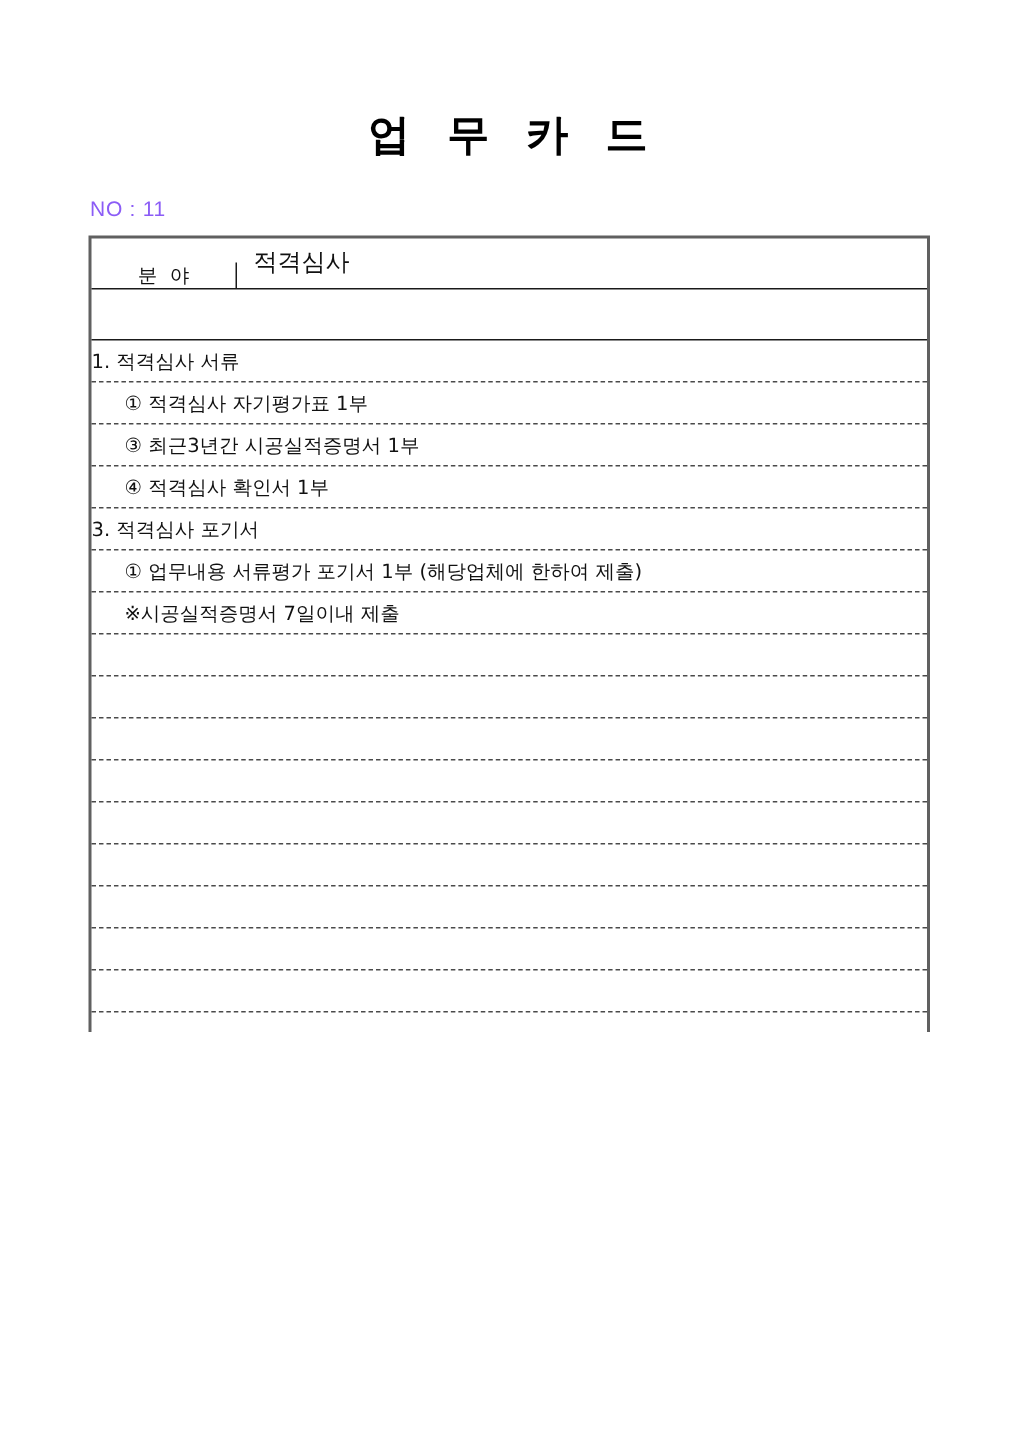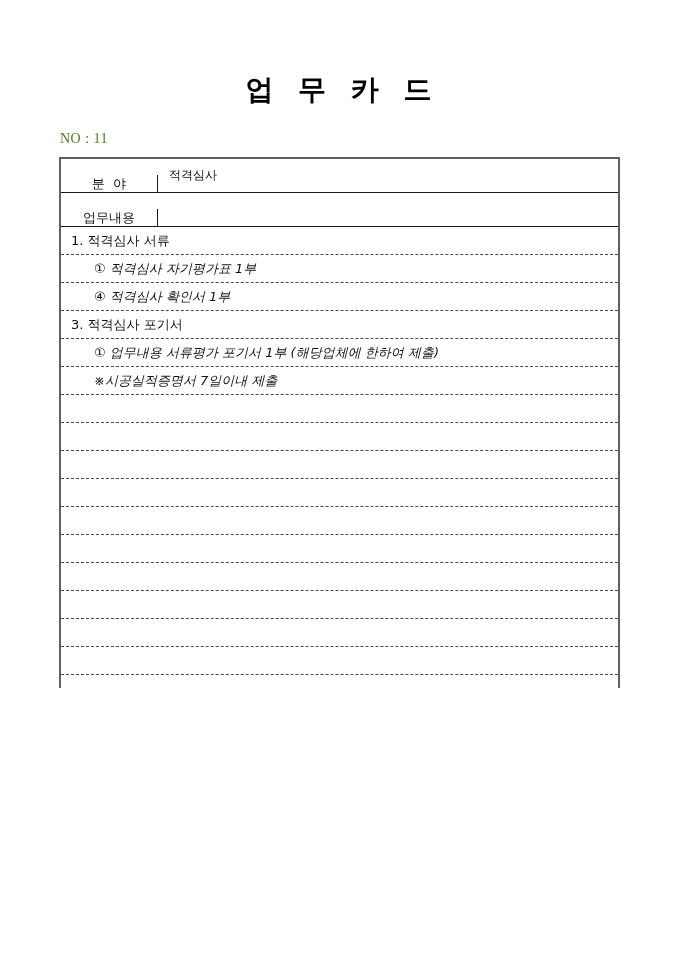--- a/index.html
+++ b/index.html
@@ -34,24 +34,24 @@
     font-weight: bold;
     letter-spacing: 3px;
     word-spacing: 9px;
     color: #000000;
     white-space: pre;
   }
   .doc-no {
     position: absolute;
     top: 131px;
     left: 60px;
-    font-family: Liberation Serif, serif;
+    font-family: Liberation Sans, sans-serif;
     font-size: 14px;
     letter-spacing: 0.5px;
-    color: #4d7c0f;
+    color: #8b5cf6;
     white-space: pre;
   }
   .card-table {
     position: absolute;
     top: 157px;
     left: 59px;
     width: 561px;
     border: 2px solid var(--border-outer);
     background: #ffffff;
   }
@@ -69,68 +69,70 @@
     justify-content: center;
     font-size: 13px;
     white-space: pre;
     margin-top: 16px;
   }
   .hdr-value {
     flex: 1;
     display: flex;
     align-items: center;
     padding-left: 11px;
-    font-size: 12px;
+    font-size: 16px;
     white-space: pre;
   }
   .content-rows .row {
     height: 28px;
     border-bottom: 1px dashed var(--dashed-line);
     display: flex;
     align-items: center;
     font-size: 13px;
     white-space: pre;
     overflow: hidden;
   }
   .content-rows .row:last-child { border-bottom: none; }
   .row.indent-0 { padding-left: 4px; }
-  .row.indent-1 { padding-left: 10px; }
-  .row.indent-2 { padding-left: 33px; font-style: italic; }
+  .row.indent-1 { }
+  .row.indent-2 { padding-left: 22px; }
 </style>
 </head>
 <body>
 
 <div class="page">
 
   <div class="title">업 무 카 드</div>
 
   <div class="doc-no">NO : 11</div>
 
   <div class="card-table">
     <div class="header-rows">
   <div class="hdr-row">
     <div class="hdr-label">분  야</div>
     <div class="hdr-value">적격심사</div>
   </div>
 
   <div class="hdr-row">
-    <div class="hdr-label">업무내용</div>
     <div class="hdr-value"></div>
   </div>
 </div>
     <div class="content-rows">
   <div class="row indent-1">
     <span class="row-text">1. 적격심사 서류</span>
   </div>
 
   <div class="row indent-2">
     <span class="row-text">① 적격심사 자기평가표 1부</span>
   </div>
 
 
+  <div class="row indent-2">
+    <span class="row-text">③ 최근3년간 시공실적증명서 1부</span>
+  </div>
 
   <div class="row indent-2">
     <span class="row-text">④ 적격심사 확인서 1부</span>
   </div>
 
   <div class="row indent-1">
     <span class="row-text">3. 적격심사 포기서</span>
   </div>
 
   <div class="row indent-2">

